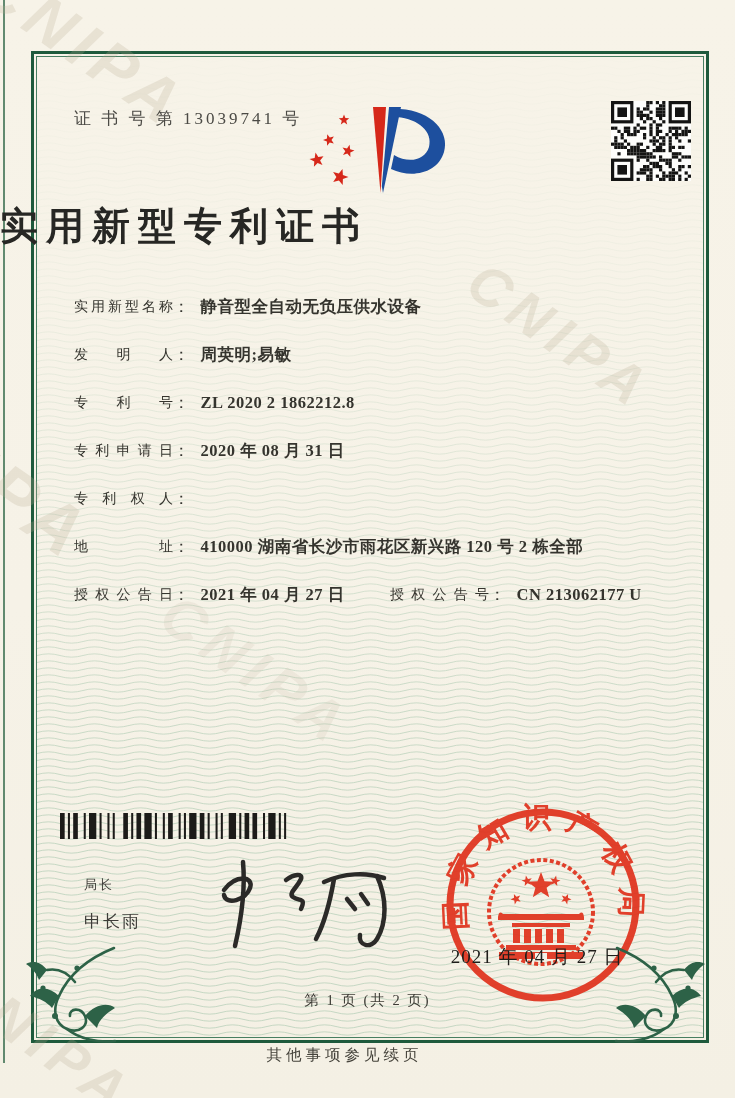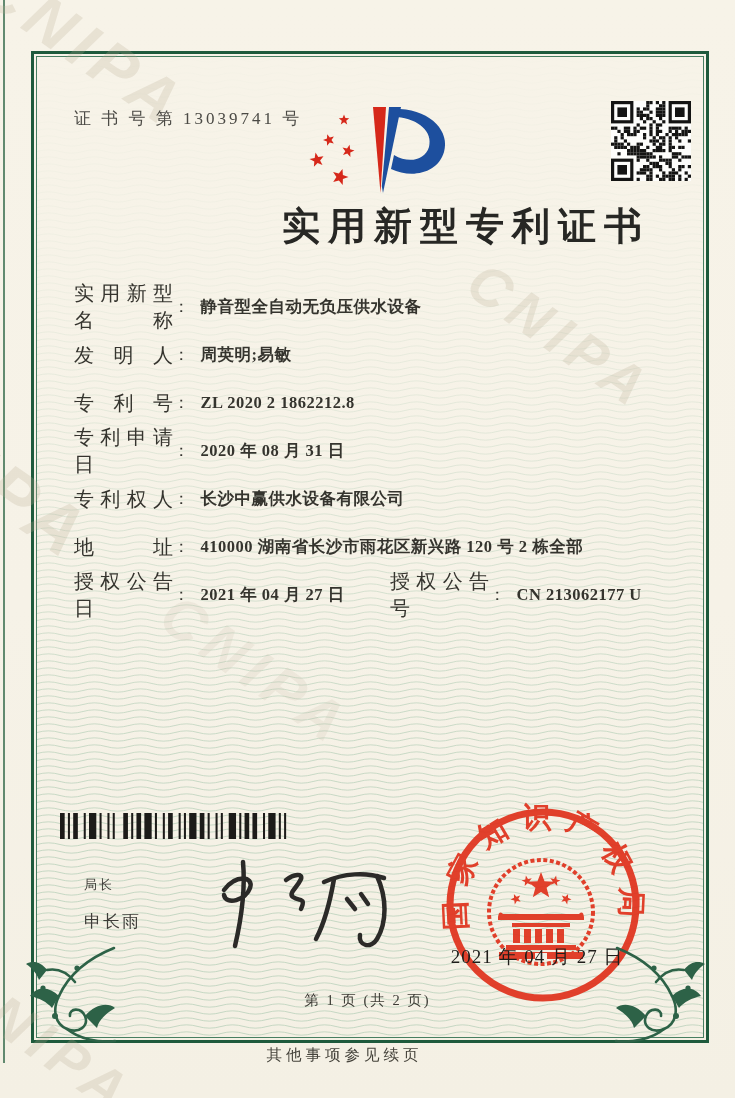--- a/index.html
+++ b/index.html
@@ -24,27 +24,27 @@
     font-weight:bold; font-style:italic; color:rgba(186,172,146,.24);
     transform:rotate(35deg); letter-spacing:8px; white-space:nowrap; }
 
   .content { position:absolute; inset:0; z-index:2; }
 
   .cert-no { position:absolute; left:74px; top:95px; font-size:17px; letter-spacing:3px; color:#4b4a45;margin-top:12px; }
 
   .qr { position:absolute; left:611px; top:101px; }
   .logo { position:absolute; left:286px; top:102px; }
 
-  .title { position:absolute; left:0; width:623px; top:201px; text-align:right;
-    font-size:38px; font-weight:bold; letter-spacing:8px; color:#272724;padding-left:27px; }
+  .title { position:absolute; left:0; width:623px; top:201px; text-align:left;
+    font-size:38px; font-weight:bold; letter-spacing:8px; color:#272724; }
 
   .fields { position:absolute; left:74px; top:292px; width:600px; }
   .frow { position:relative; height:30px; margin-bottom:18px; display:flex; align-items:center; }
   .flabel { display:inline-block; width:99px; text-align:justify; text-align-last:justify;
-    font-size:20px; color:#35342e; }
+    font-size:14px; color:#35342e; }
   .fcolon { display:inline-block; margin-right:11px; font-size:16.5px; }
   .fvalue { font-size:16.5px; letter-spacing:.5px; color:#35342e;font-weight:bold; }
   .pair2 { position:absolute; left:316px; top:0; height:30px; display:flex; align-items:center;justify-content:space-between; }
 
   .paras { position:absolute; left:74px; top:624px; width:596px;
     font-size:15.5px; line-height:24px; letter-spacing:1.2px; color:#3a382f; }
   .paras p { margin:0; text-indent:2em; }
 
   .barcode { position:absolute; left:60px; top:813px; }
 
@@ -353,21 +353,20 @@
         <span class="fvalue">ZL 2020 2 1862212.8</span>
       </div>
       <div class="frow">
         <span class="flabel">专利申请日</span>
           <span class="fcolon">：</span>
         <span class="fvalue">2020 年 08 月 31 日</span>
       </div>
       <div class="frow">
         <span class="flabel">专利权人</span>
           <span class="fcolon">：</span>
-        <span class="fvalue">长沙中赢供水设备有限公司</span>
       </div>
       <div class="frow">
         <span class="flabel">地址</span>
           <span class="fcolon">：</span>
         <span class="fvalue">410000 湖南省长沙市雨花区新兴路 120 号 2 栋全部</span>
       </div>
       <div class="frow">
         <span class="flabel">授权公告日</span>
           <span class="fcolon">：</span>
         <span class="fvalue">2021 年 04 月 27 日</span>

